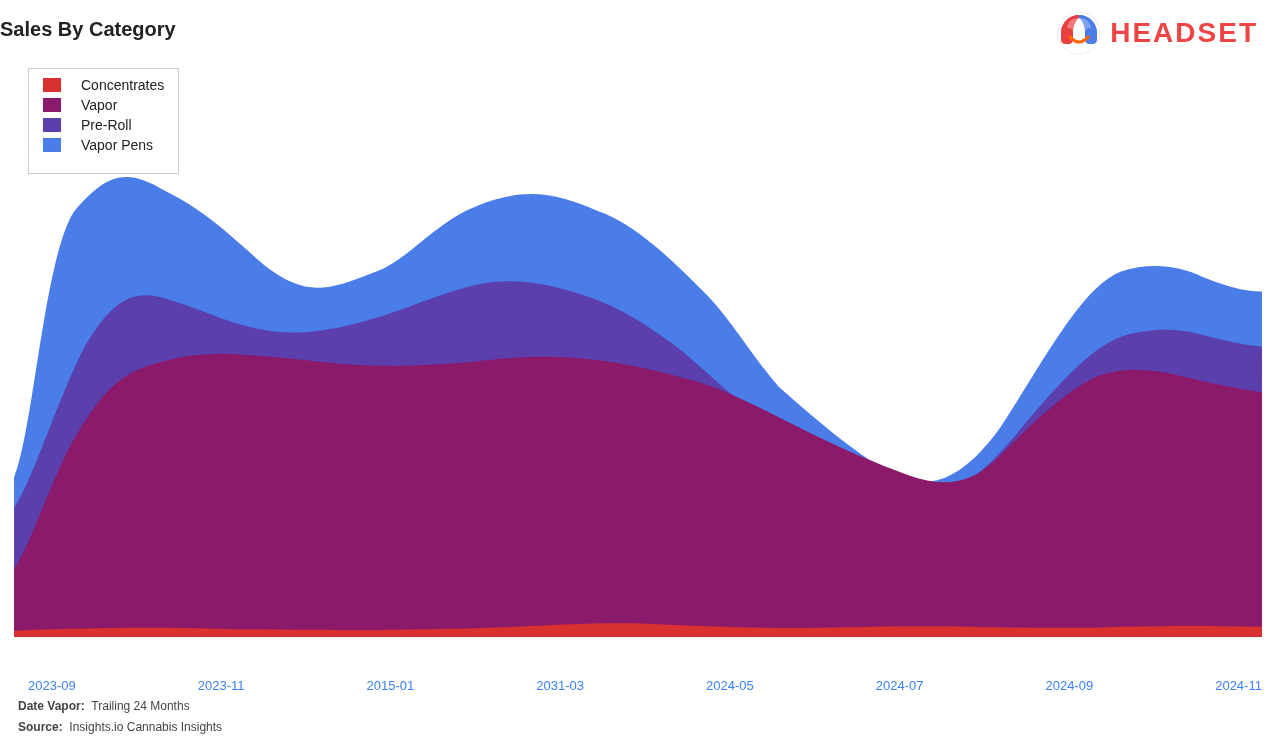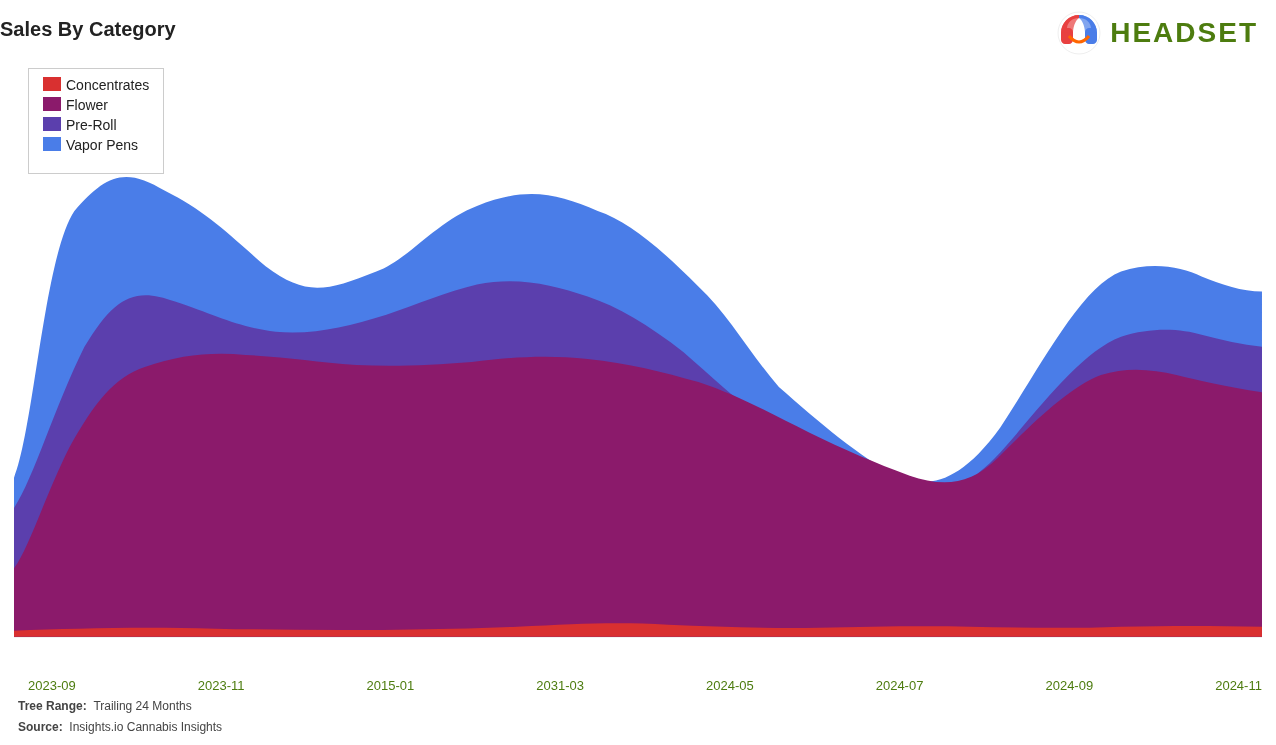--- a/index.html
+++ b/index.html
@@ -33,36 +33,36 @@
       gap: 8px;
     }
     .headset-logo-icon {
       width: 46px;
       height: 46px;
     }
     .headset-logo-text {
       font-size: 28px;
       font-weight: 900;
       letter-spacing: 2px;
-      color: #4d7c0f;
+      color: #ef4444;
       font-family: Arial Black, Arial, sans-serif;
     }
     .legend {
       position: absolute;
       top: 68px;
       left: 28px;
       background: #fff;
       border: 1px solid #ccc;
       padding: 8px 14px;
       z-index: 10;
     }
     .legend-item {
       display: flex;
-      align-items: flex-start;
-      gap: 5px;
+      align-items: center;
+      gap: 20px;
       font-size: 14px;
       color: #222;
       margin-bottom: 4px;
     }
     .legend-item:last-child { margin-bottom: 12px; }
     .legend-swatch {
       width: 18px;
       height: 14px;
       display: inline-block;
       flex-shrink: 0;
@@ -75,21 +75,21 @@
       bottom: 90px;
     }
     .x-axis-labels {
       position: absolute;
       bottom: 52px;
       left: 28px;
       right: 14px;
       display: flex;
       justify-content: space-between;
       font-size: 13px;
-      color: #4d7c0f;
+      color: #3b82f6;
     }
     .footer-info {
       position: absolute;
       bottom: 8px;
       left: 18px;
       font-size: 12px;
       color: #444;
       line-height: 1.7;
     }
     .footer-info span.label {
@@ -117,21 +117,21 @@
 
   <div class="chart-title">Sales By Category</div>
 
   <div class="legend">
     <div class="legend-item">
       <span class="legend-swatch" style="background:#d93030;"></span>
       <span>Concentrates</span>
     </div>
     <div class="legend-item">
       <span class="legend-swatch" style="background:#8b1a6b;"></span>
-      <span>Flower</span>
+      <span>Vapor</span>
     </div>
     <div class="legend-item">
       <span class="legend-swatch" style="background:#5b3fad;"></span>
       <span>Pre-Roll</span>
     </div>
     <div class="legend-item">
       <span class="legend-swatch" style="background:#4a7de8;"></span>
       <span>Vapor Pens</span>
     </div>
   </div>
@@ -221,21 +221,21 @@
     <span>2015-01</span>
     <span>2031-03</span>
     <span>2024-05</span>
     <span>2024-07</span>
     <span>2024-09</span>
     <span>2024-11</span>
   </div>
 
   <div class="footer-info">
     <div>
-      <span class="label">Tree Range:</span>
+      <span class="label">Date Vapor:</span>
       &nbsp;<span>Trailing 24 Months</span>
     </div>
     <div>
       <span class="label">Source:</span>
       &nbsp;<span>Insights.io Cannabis Insights</span>
     </div>
   </div>
 
 </div>
 

